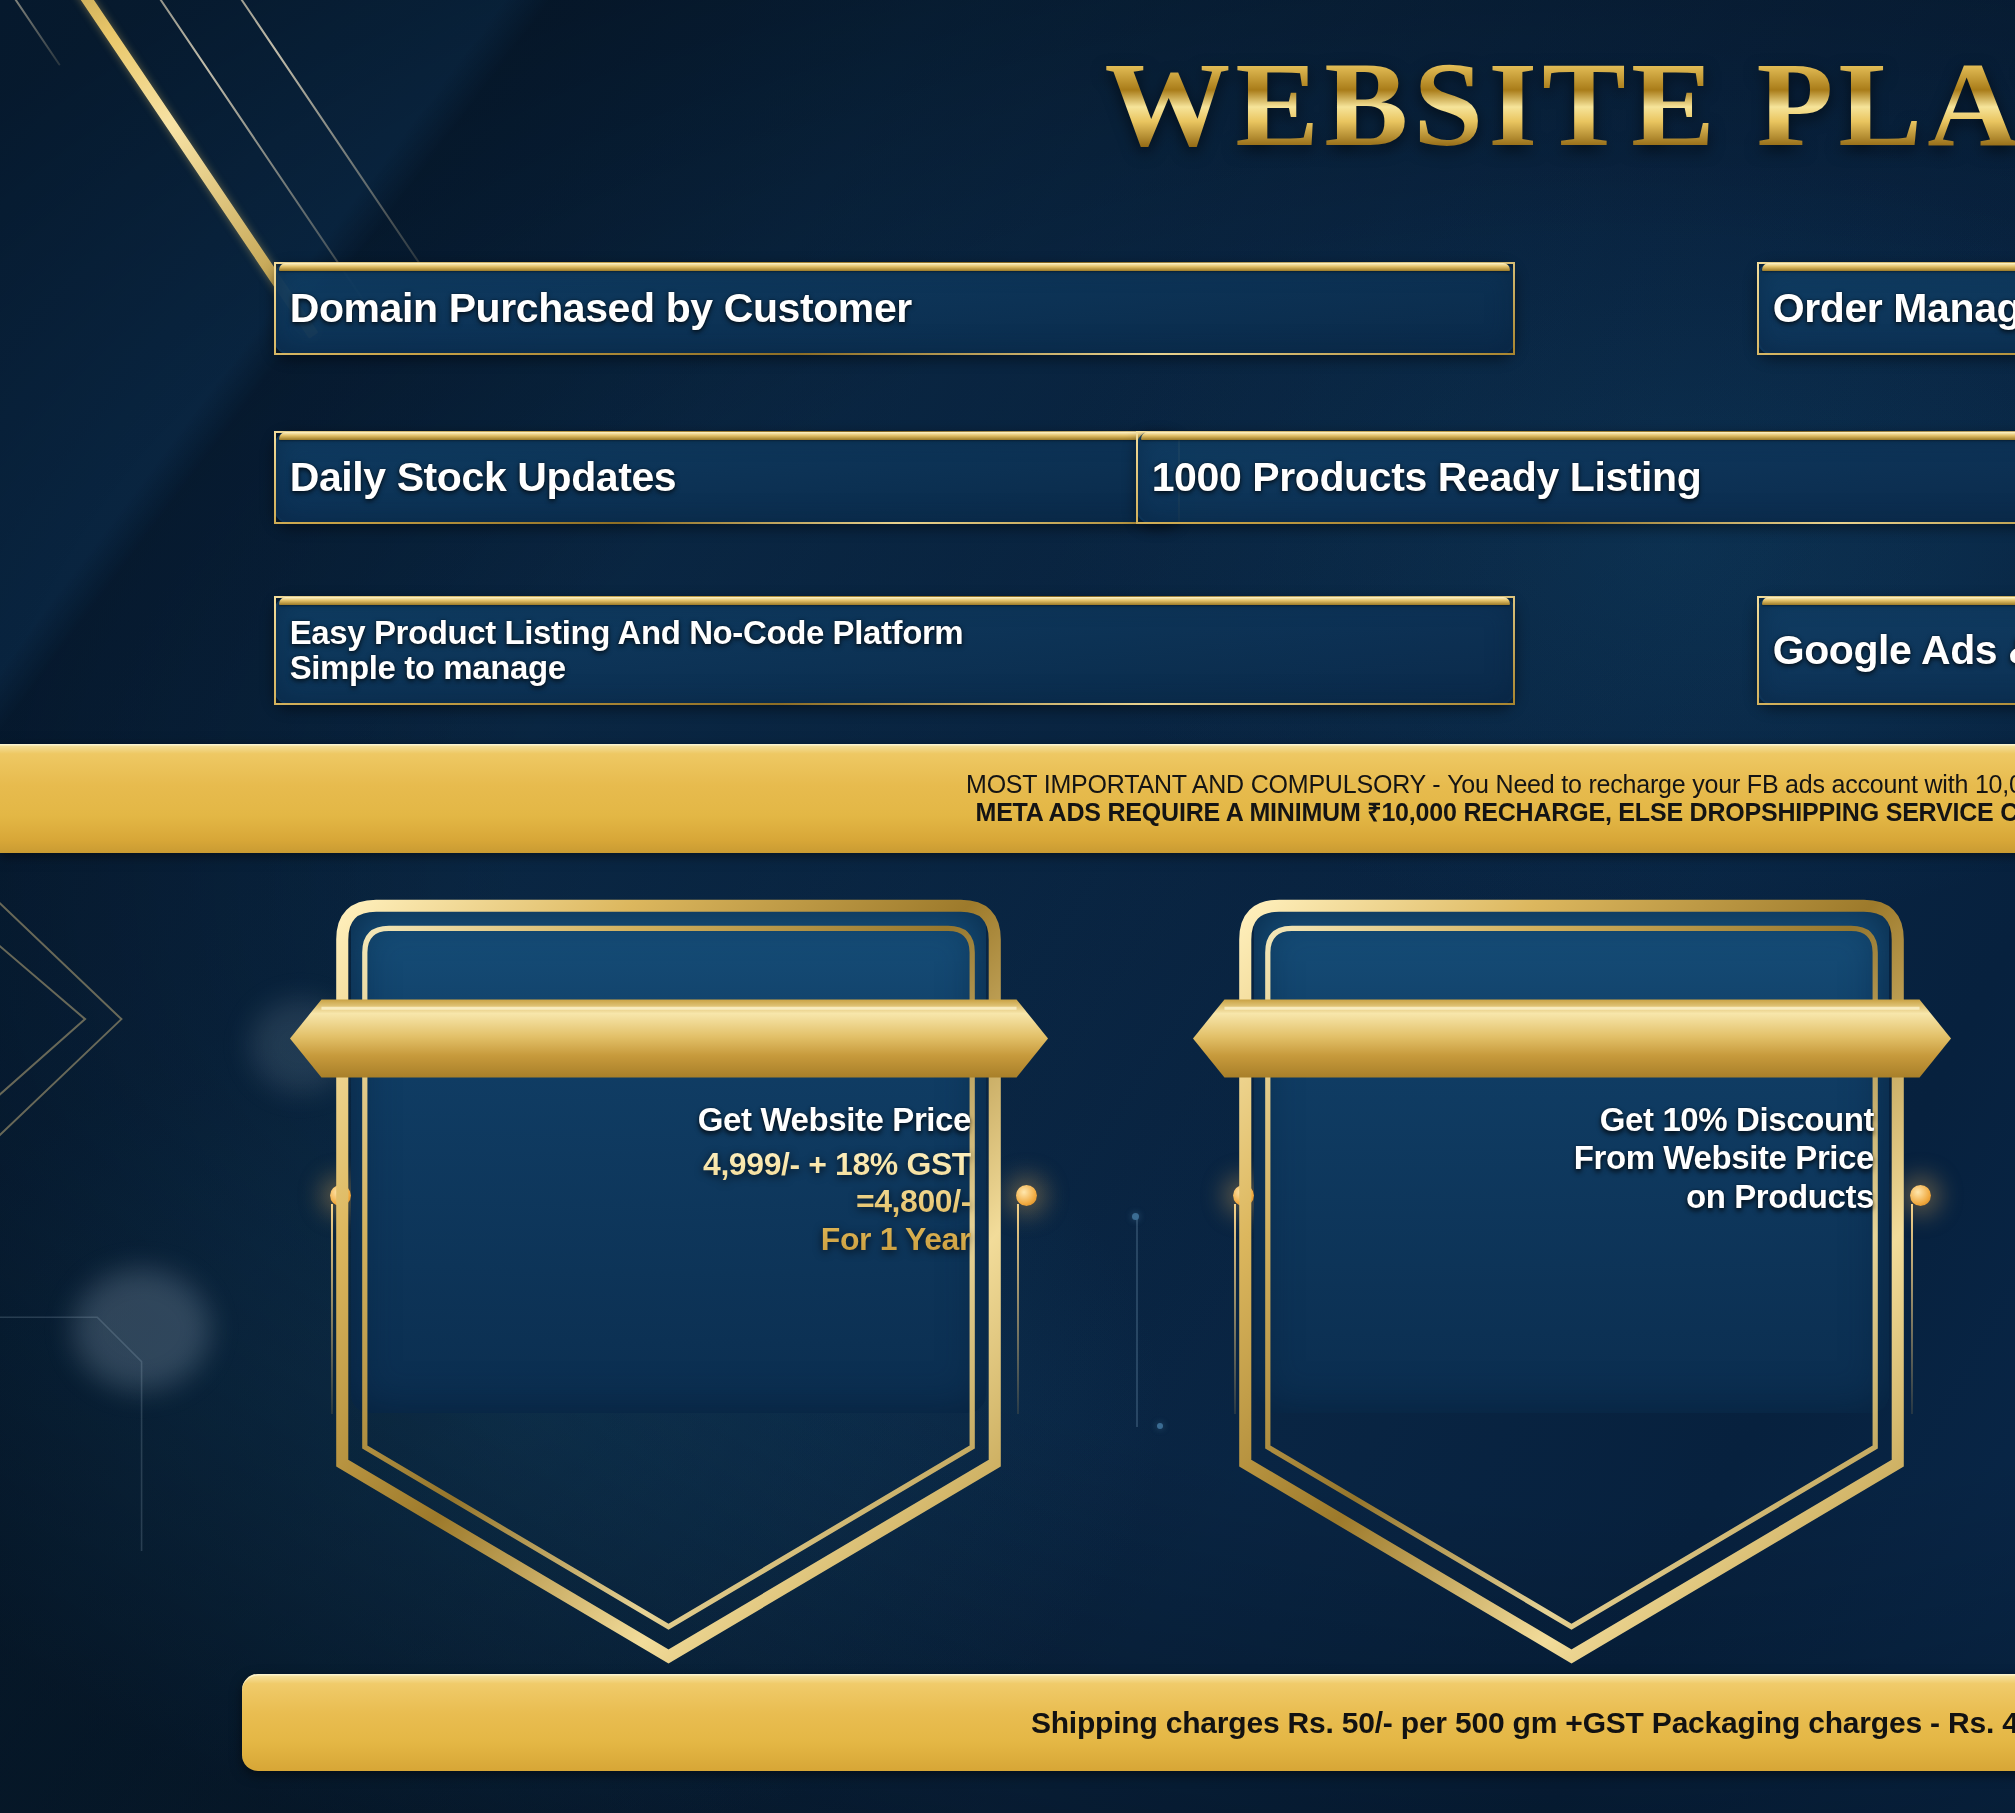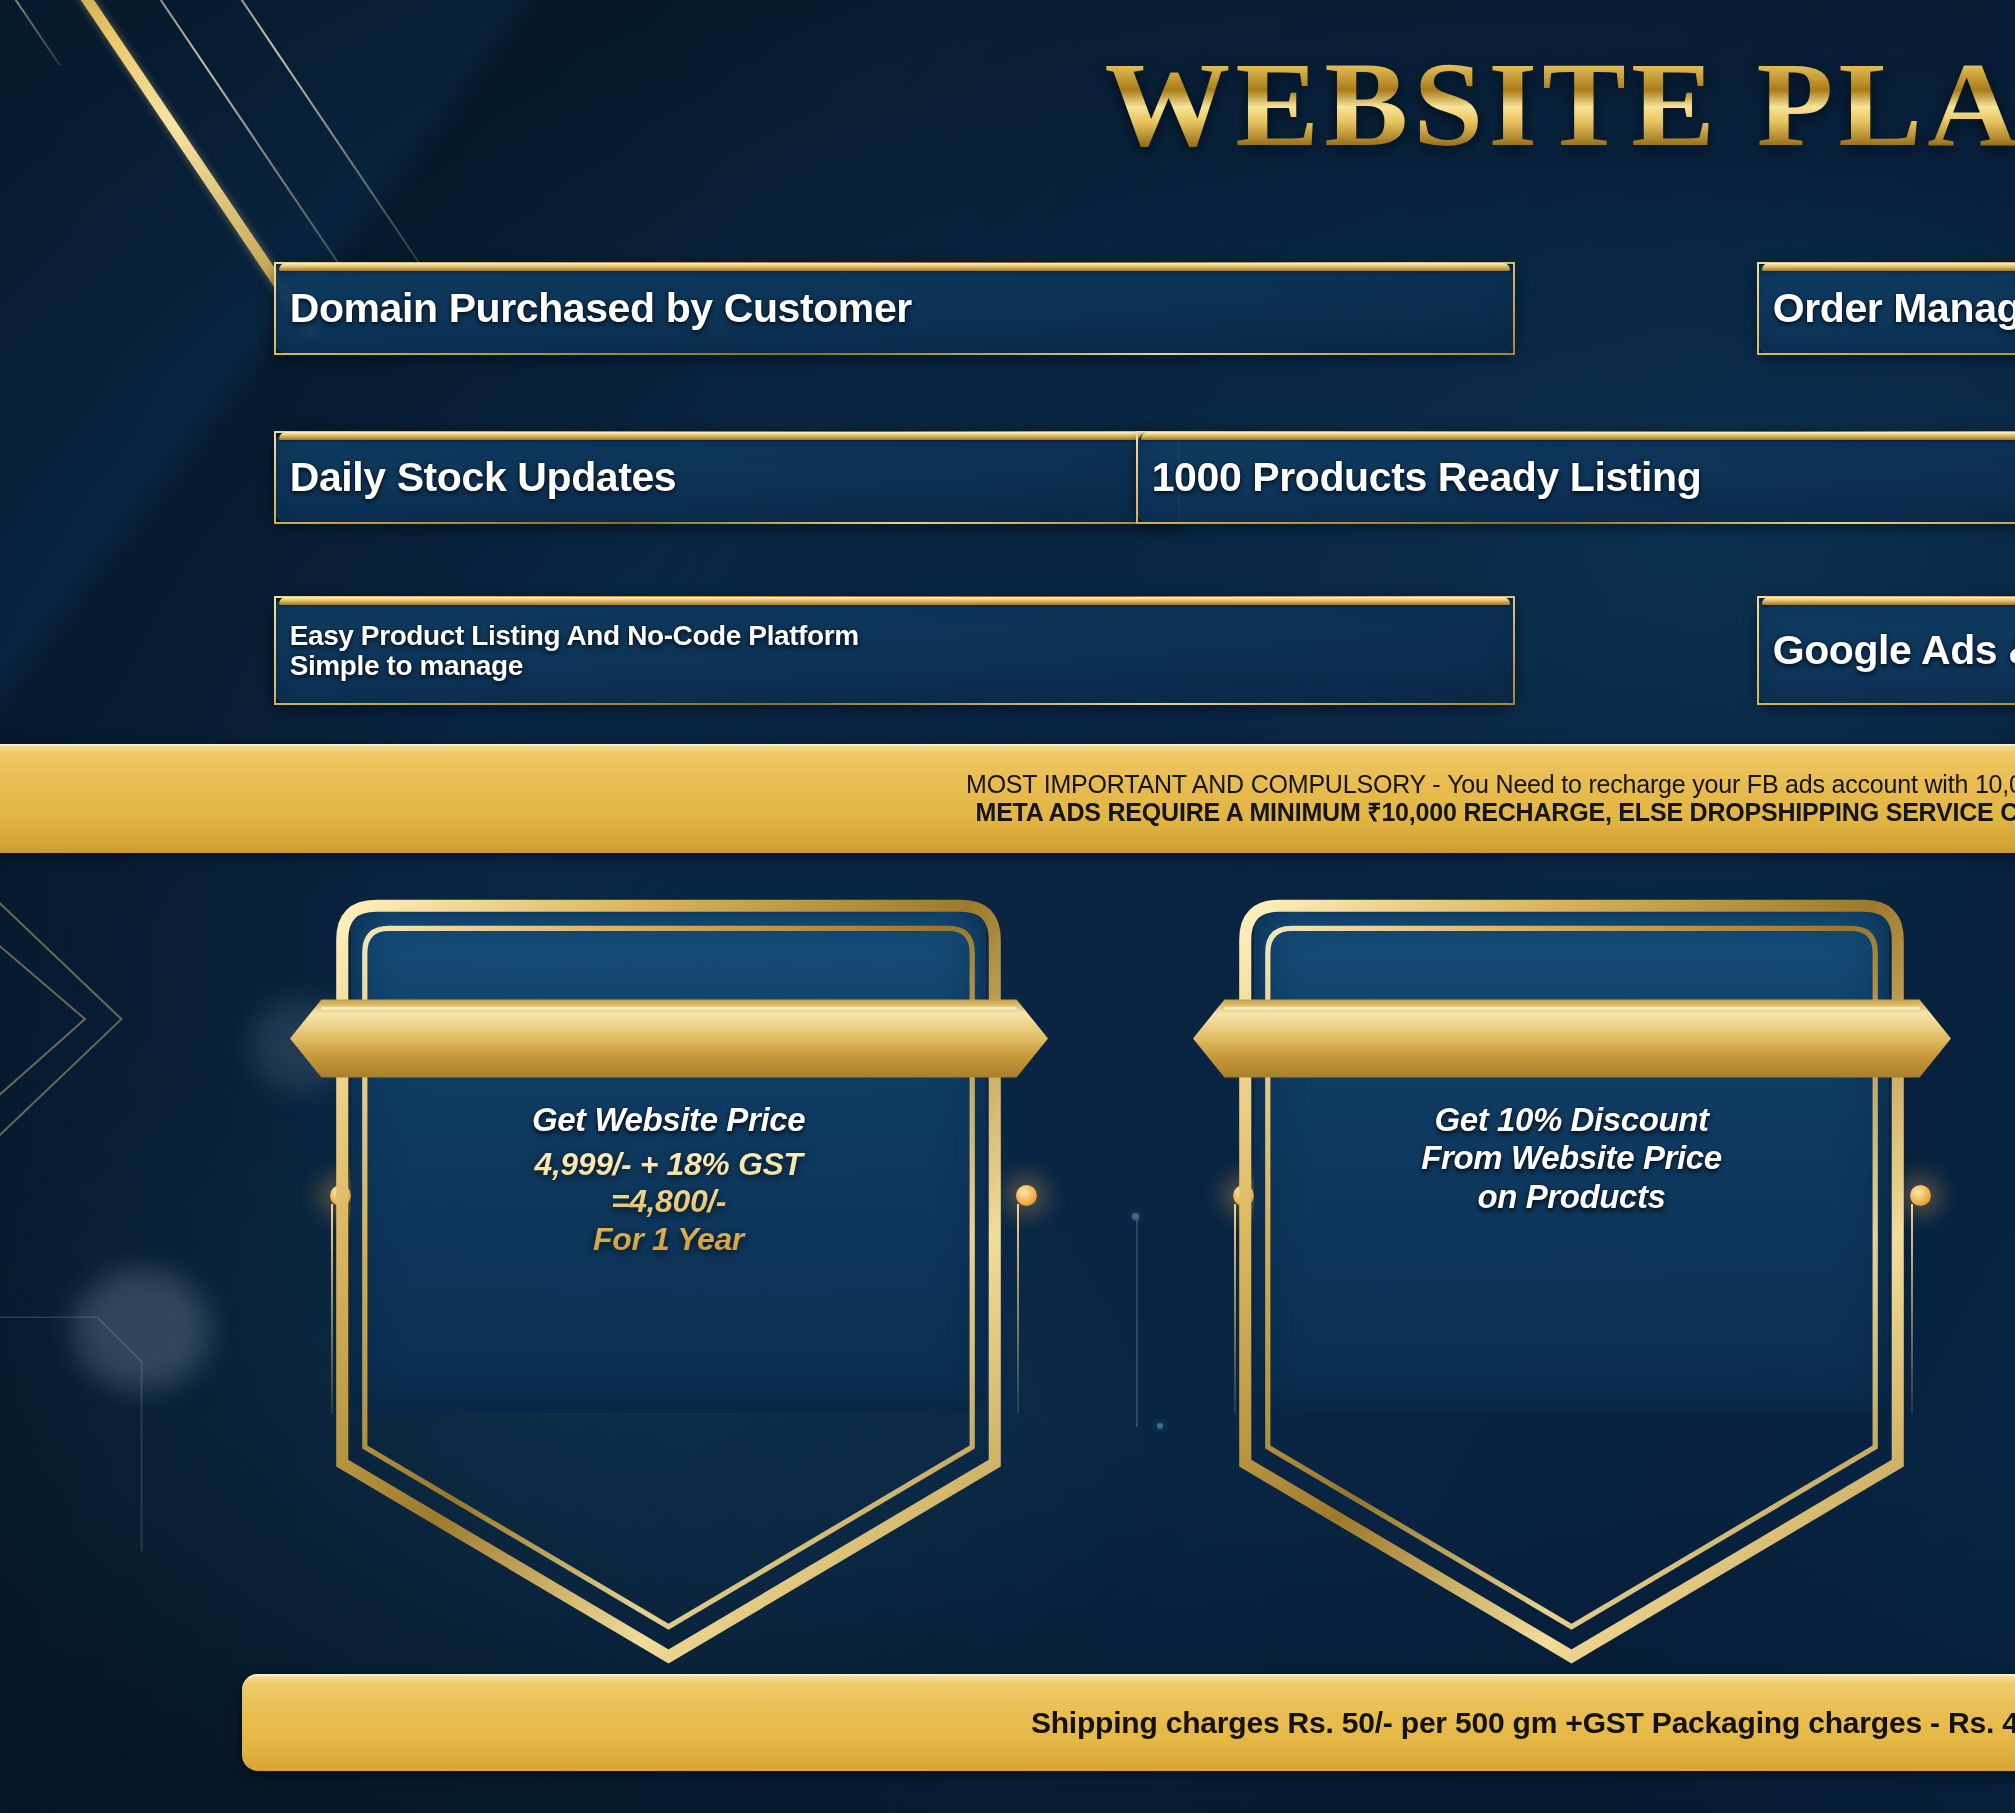--- a/index.html
+++ b/index.html
@@ -107,21 +107,21 @@
 
   .ribbon { position:absolute; left:-16px; top:105px; width:758px; height:85px; z-index:6; }
   .ribbon-txt {
     position:absolute; left:0; top:0; width:758px; height:85px;
     display:flex; align-items:center; justify-content:center;
     font-size:31px; font-weight:bold; color:#3a2a08;
     letter-spacing:0.4px;
     text-shadow:0 0.8px 0.4px rgba(255,240,190,0.55);
   }
 
-  .sh-content { position:absolute; left:60px; top:210px; width:605px; text-align:center; z-index:7;font-style:italic; }
+  .sh-content { position:absolute; left:60px; top:210px; width:605px; text-align:right; z-index:7; }
   .sh-white {
     font-size:33px; font-weight:bold; color:#ffffff; line-height:1.16;
     letter-spacing:-0.4px;
     text-shadow:0 2.8px 5.6px rgba(0,0,0,0.78), 0 0 2px rgba(0,0,0,0.5);
     white-space:pre-line;
   }
   .sh-gold {
     margin-top:6.4px;
     font-size:32px; font-weight:bold; line-height:1.18;
     letter-spacing:-0.4px;
@@ -195,21 +195,21 @@
 
 <div class="feat" style="left:274px; top:431px; width:906px; height:93px;">
   <div class="feat-label">Daily Stock Updates</div>
 </div>
 
 <div class="feat" style="left:1136px; top:431px; width:1003px; height:93px;">
   <div class="feat-label">1000 Products Ready Listing</div>
 </div>
 
 <div class="feat" style="left:274px; top:596px; width:1241px; height:109px;">
-  <div class="feat-label" style="font-size:28px;">Easy Product Listing And No-Code Platform
+  <div class="feat-label" style="font-size:33px;">Easy Product Listing And No-Code Platform
 Simple to manage</div>
 </div>
 
 <div class="feat" style="left:1757px; top:596px; width:1269px; height:109px;">
   <div class="feat-label">Google Ads &amp; Meta Pixel Integration</div>
 </div>
 
 <div class="notice">
   <div class="notice-l1"><b>MOST IMPORTANT AND COMPULSORY - </b><span>You Need to recharge your FB ads account with 10,000+ GST for your ads</span></div>
   <div class="notice-l2">META ADS REQUIRE A MINIMUM ₹10,000 RECHARGE, ELSE DROPSHIPPING SERVICE CANNOT CONTINUE.</div>

